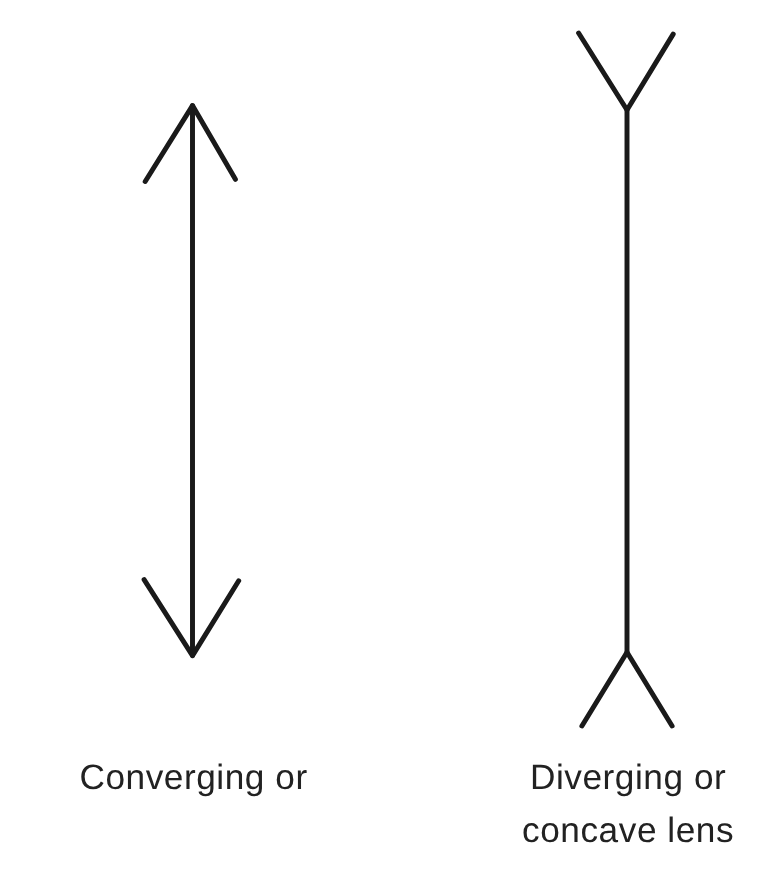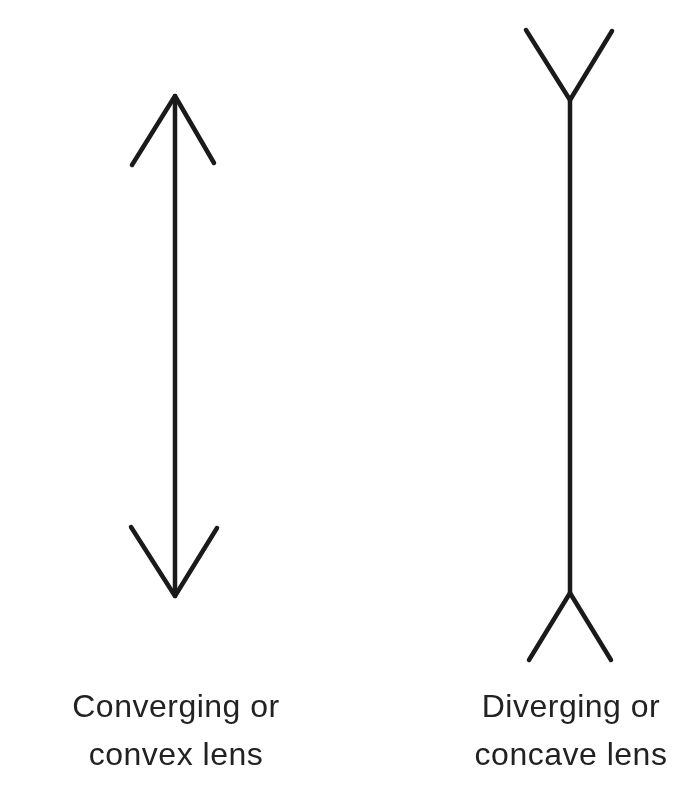--- a/index.html
+++ b/index.html
@@ -56,21 +56,20 @@
 
     <g fill="none" stroke-width="4.5" stroke-linecap="round" stroke-linejoin="round">
       <line x1="546" y1="100" x2="546" y2="593" stroke="#1a1a1a"></line>
       <polyline points="502,30 546,100 588,31" stroke="#1a1a1a"></polyline>
       <polyline points="505,660 546,593 587,660" stroke="#1a1a1a"></polyline>
     </g>
   </svg>
 
   <div id="label-converging" class="lens-label">
     <span>Converging or</span>
-    <span>convex lens</span>
   </div>
 
   <div id="label-diverging" class="lens-label">
     <span>Diverging or</span>
     <span>concave lens</span>
   </div>
 
 </div>
 
 </body></html>

